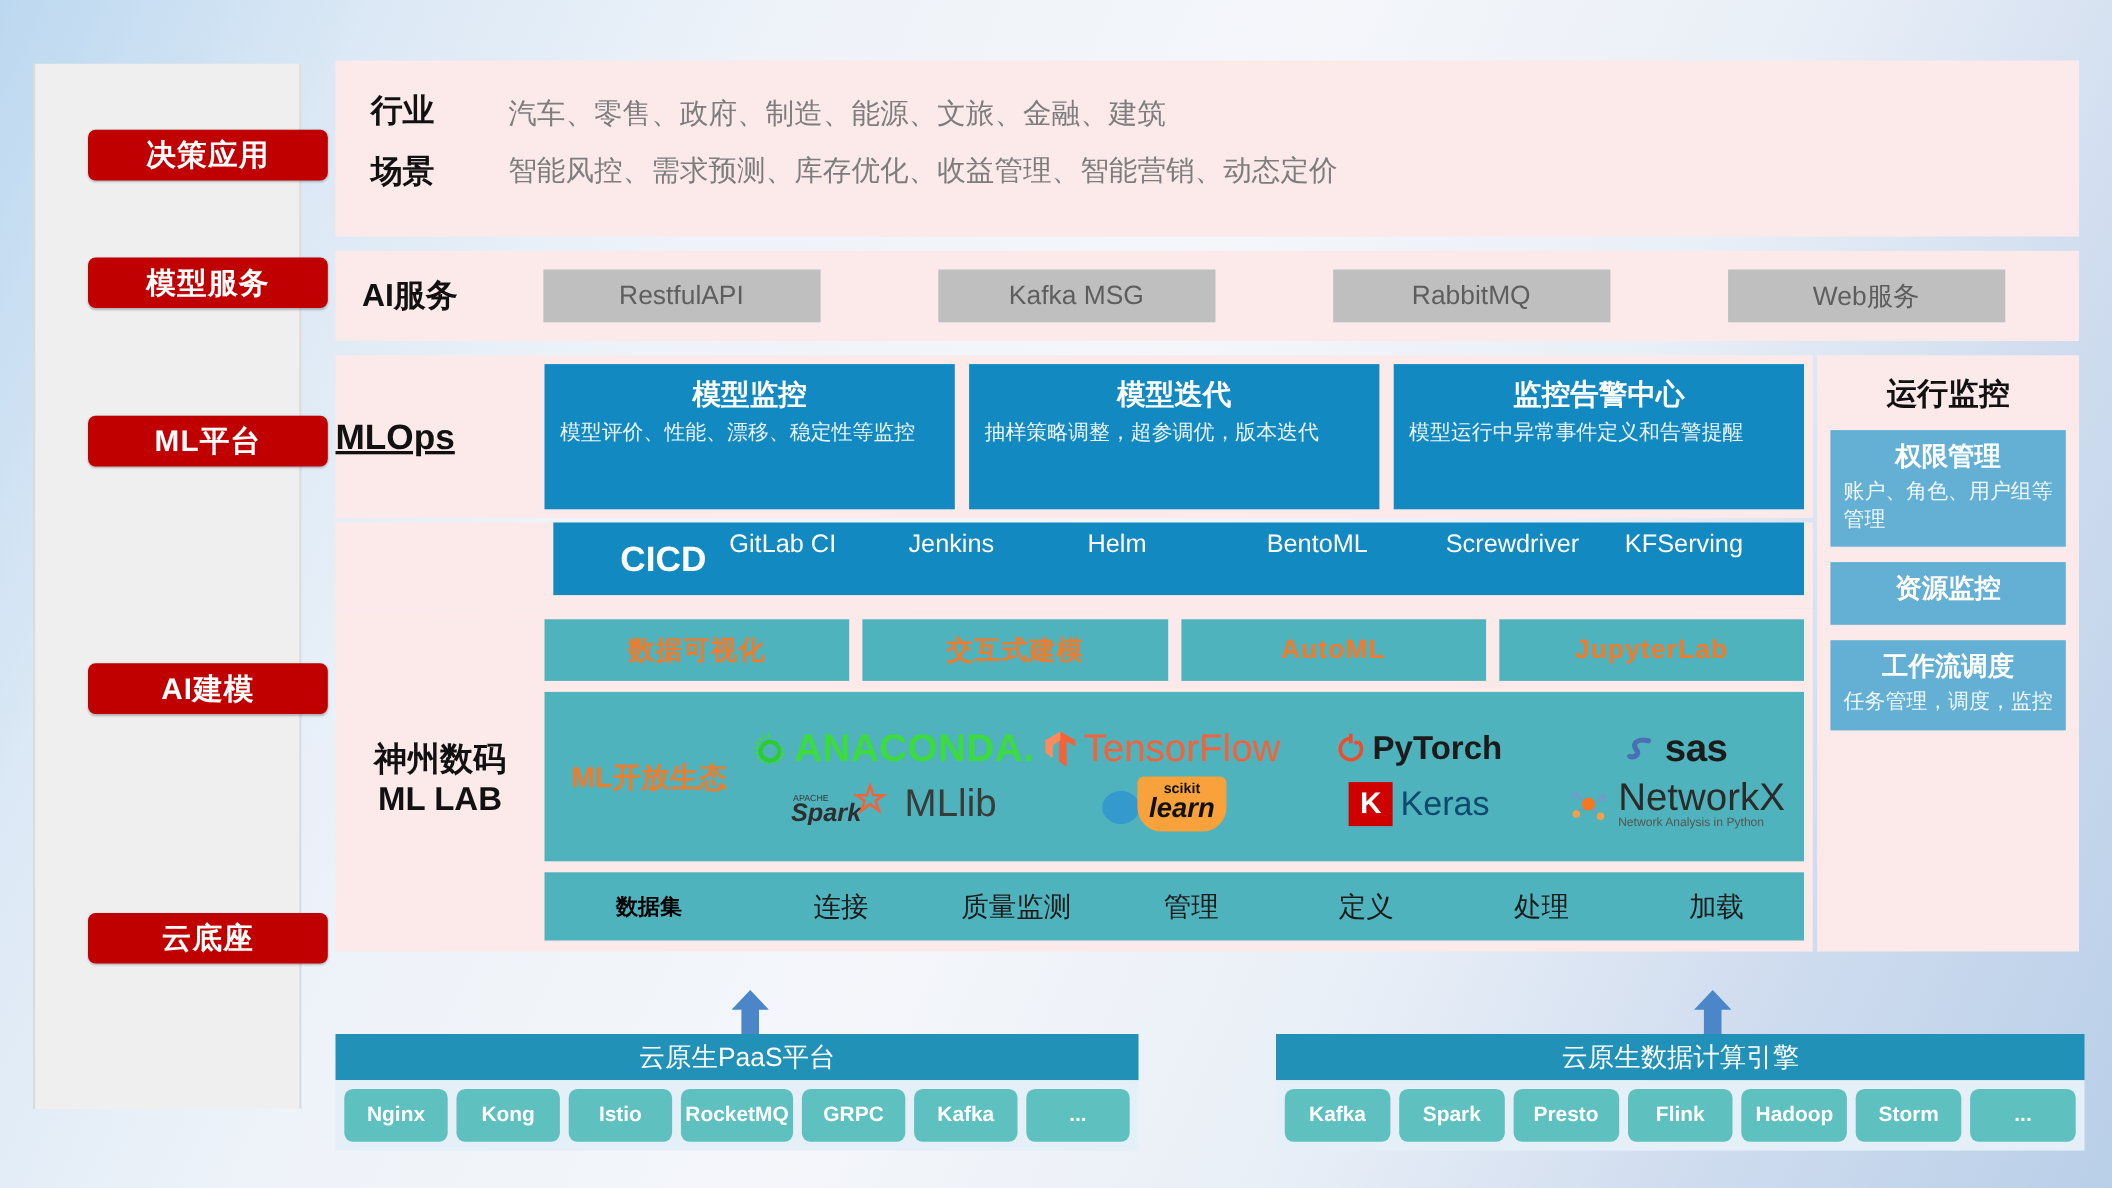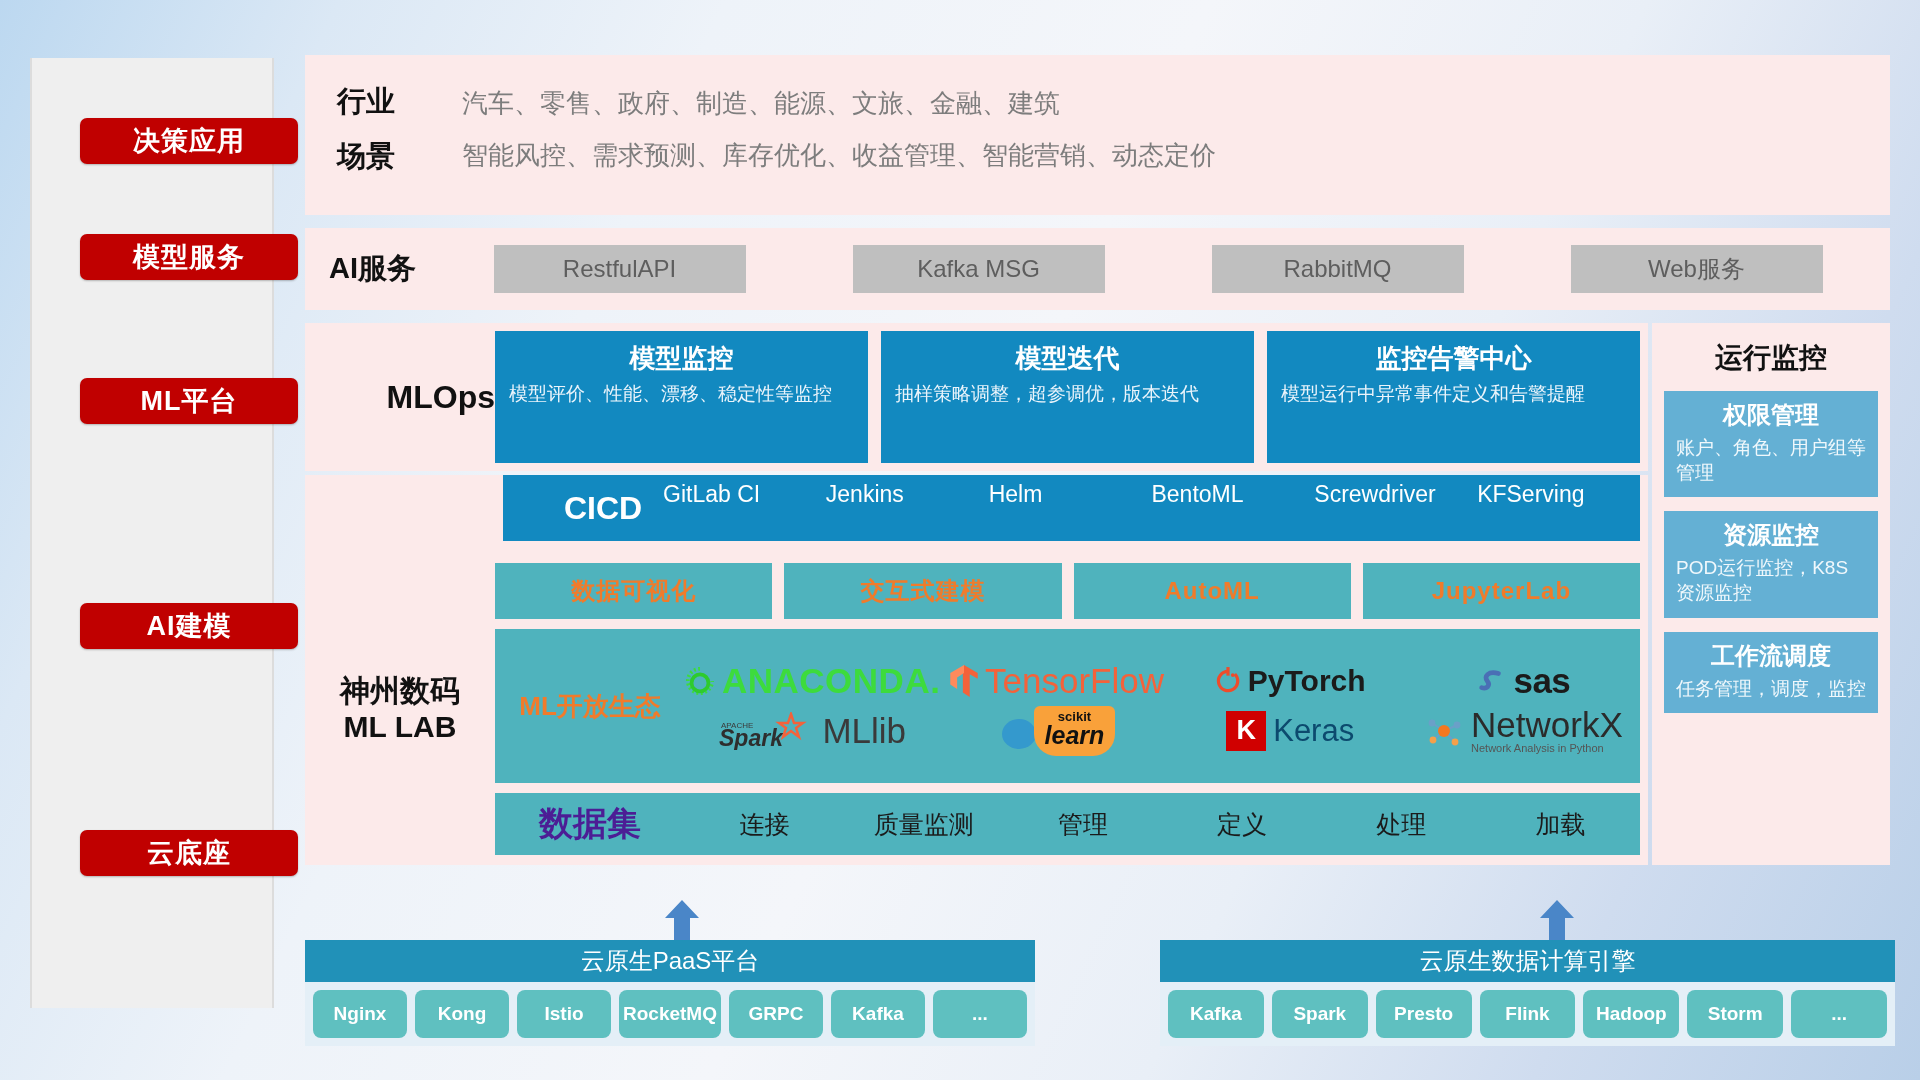--- a/index.html
+++ b/index.html
@@ -48,21 +48,21 @@
     font-size:24px;display:flex;align-items:center;justify-content:center;
   }
 
   
   .split{display:flex;align-items:stretch;}
   .split .left{flex:1;}
   .split .right{width:238px;flex:none;margin-left:4px;background:#fceaea;display:flex;flex-direction:column;}
 
   
   .mlops{display:flex;align-items:center;background:#fceaea;padding:8px 0 8px 0;}
-  .mlops .label{width:190px;flex:none;text-align:right;font-size:32px;font-weight:bold;color:#111;}
+  .mlops .label{width:190px;flex:none;text-align:left;font-size:32px;font-weight:bold;color:#111;text-decoration:underline;}
   .mlops .cards{flex:1;display:flex;gap:13px;padding-right:8px;}
   .mlops .card{
     flex:1;background:#1289c0;color:#fff;padding:10px 14px 14px 14px;min-height:108px;
   }
   .mlops .card h4{margin:0 0 6px 0;font-size:26px;font-weight:bold;text-align:center;}
   .mlops .card p{margin:0;font-size:19px;line-height:1.3;color:#eaf4fb;}
 
   .cicd{
     display:flex;align-items:center;background:#1289c0;color:#fff;
     height:66px;margin:4px 8px 0 198px;overflow:hidden;
@@ -84,21 +84,21 @@
     font-size:24px;font-weight:bold;display:flex;align-items:center;justify-content:center;
     letter-spacing:1px;
   }
   .eco{display:flex;align-items:center;background:#4fb3bd;margin-top:10px;height:154px;}
   .eco .eco-label{width:190px;flex:none;text-align:center;font-size:26px;font-weight:bold;color:#f07b2b;}
   .eco .logos{flex:1;display:grid;grid-template-columns:repeat(4,1fr);grid-template-rows:1fr 1fr;align-items:center;}
   .logo{display:flex;align-items:center;justify-content:center;gap:7px;}
   .logo .txt{font-size:35px;}
 
   .dataset{display:flex;align-items:center;background:#4fb3bd;margin-top:10px;height:62px;}
-  .dataset .ds-label{width:190px;flex:none;text-align:center;font-size:34px;font-weight:bold;color:#4c1d95;}
+  .dataset .ds-label{width:190px;flex:none;text-align:center;font-size:20px;font-weight:bold;color:#000000;}
   .dataset .ds-items{flex:1;display:flex;}
   .dataset .ds-items span{flex:1;text-align:center;font-size:25px;color:#1b1b1b;}
 
   
   .mon-title{font-size:28px;font-weight:bold;color:#111;text-align:center;padding:16px 0 14px 0;}
   .mon-card{background:#64b0d4;color:#fff;margin:0 12px 14px 12px;padding:8px 12px 12px 12px;}
   .mon-card h5{margin:0 0 5px 0;font-size:24px;font-weight:bold;text-align:center;}
   .mon-card p{margin:0;font-size:19px;line-height:1.3;color:#f0f8fc;}
 
   
@@ -314,21 +314,20 @@
       </div>
 
       <div class="right">
         <div class="mon-title">运行监控</div>
         <div class="mon-card">
           <h5>权限管理</h5>
           <p>账户、角色、用户组等管理</p>
         </div>
         <div class="mon-card">
           <h5>资源监控</h5>
-          <p>POD运行监控，K8S资源监控</p>
         </div>
         <div class="mon-card">
           <h5>工作流调度</h5>
           <p>任务管理，调度，监控</p>
         </div>
       </div>
 
     </div>
   </div>
 

